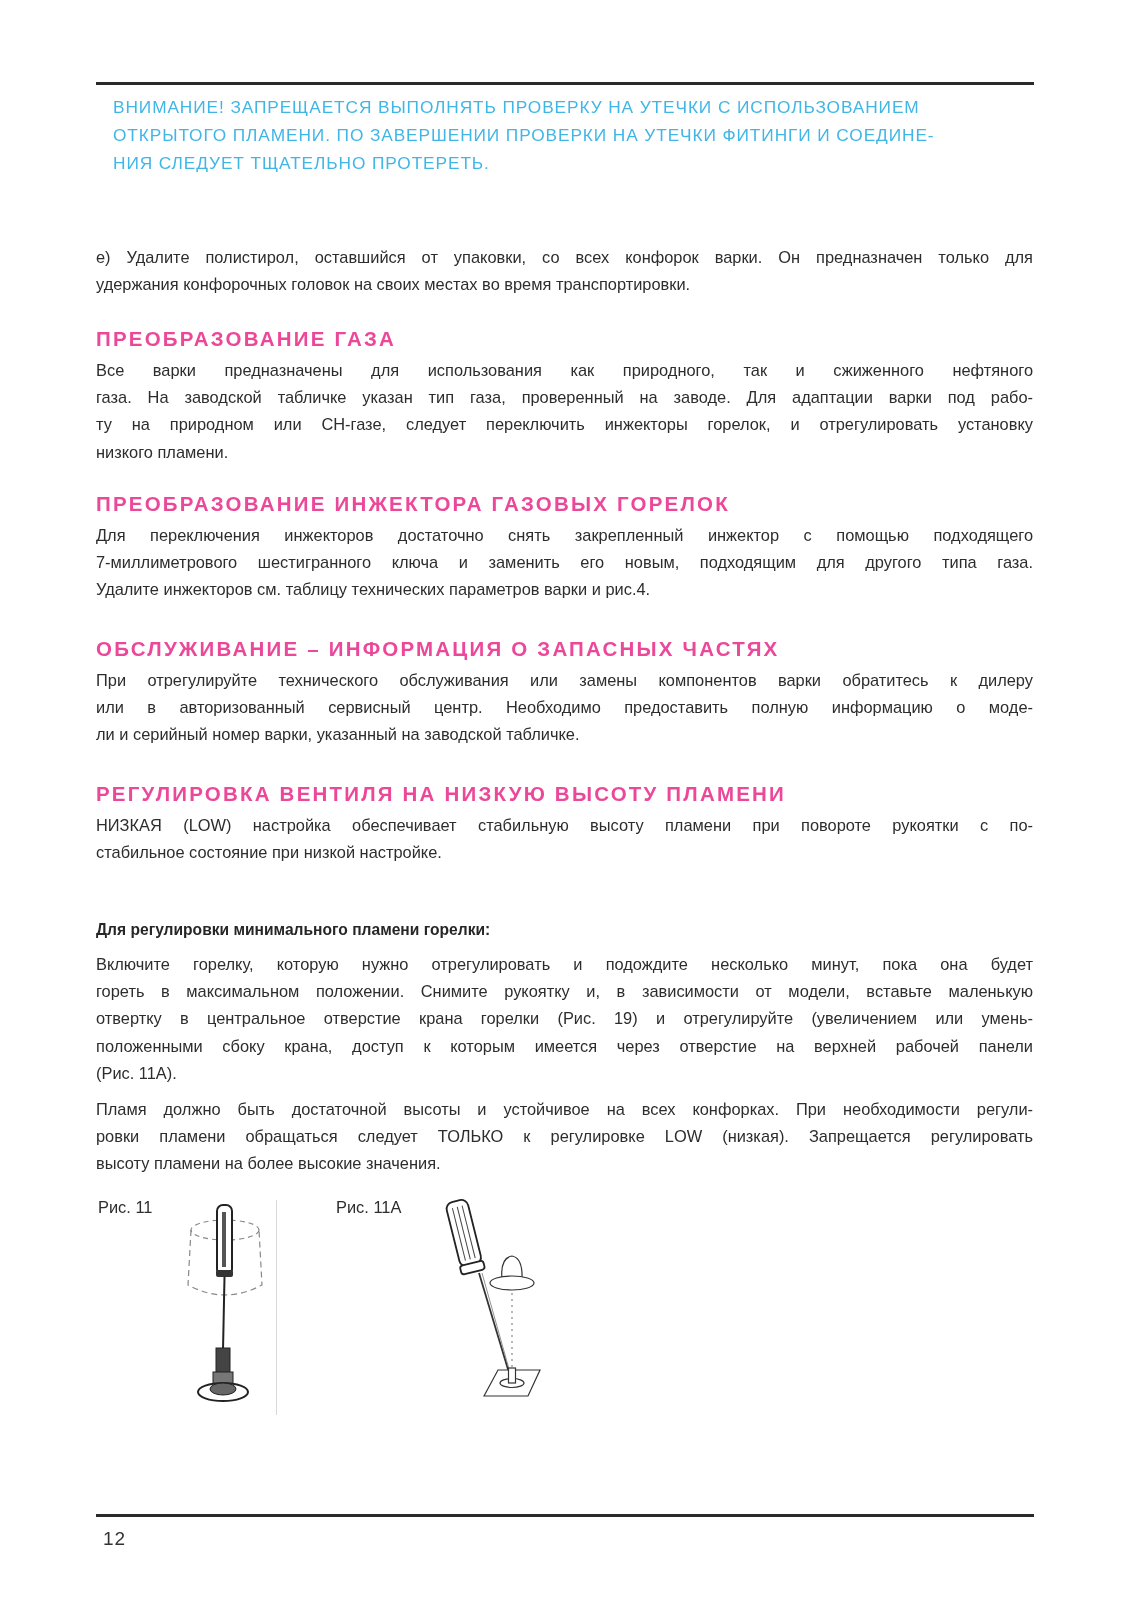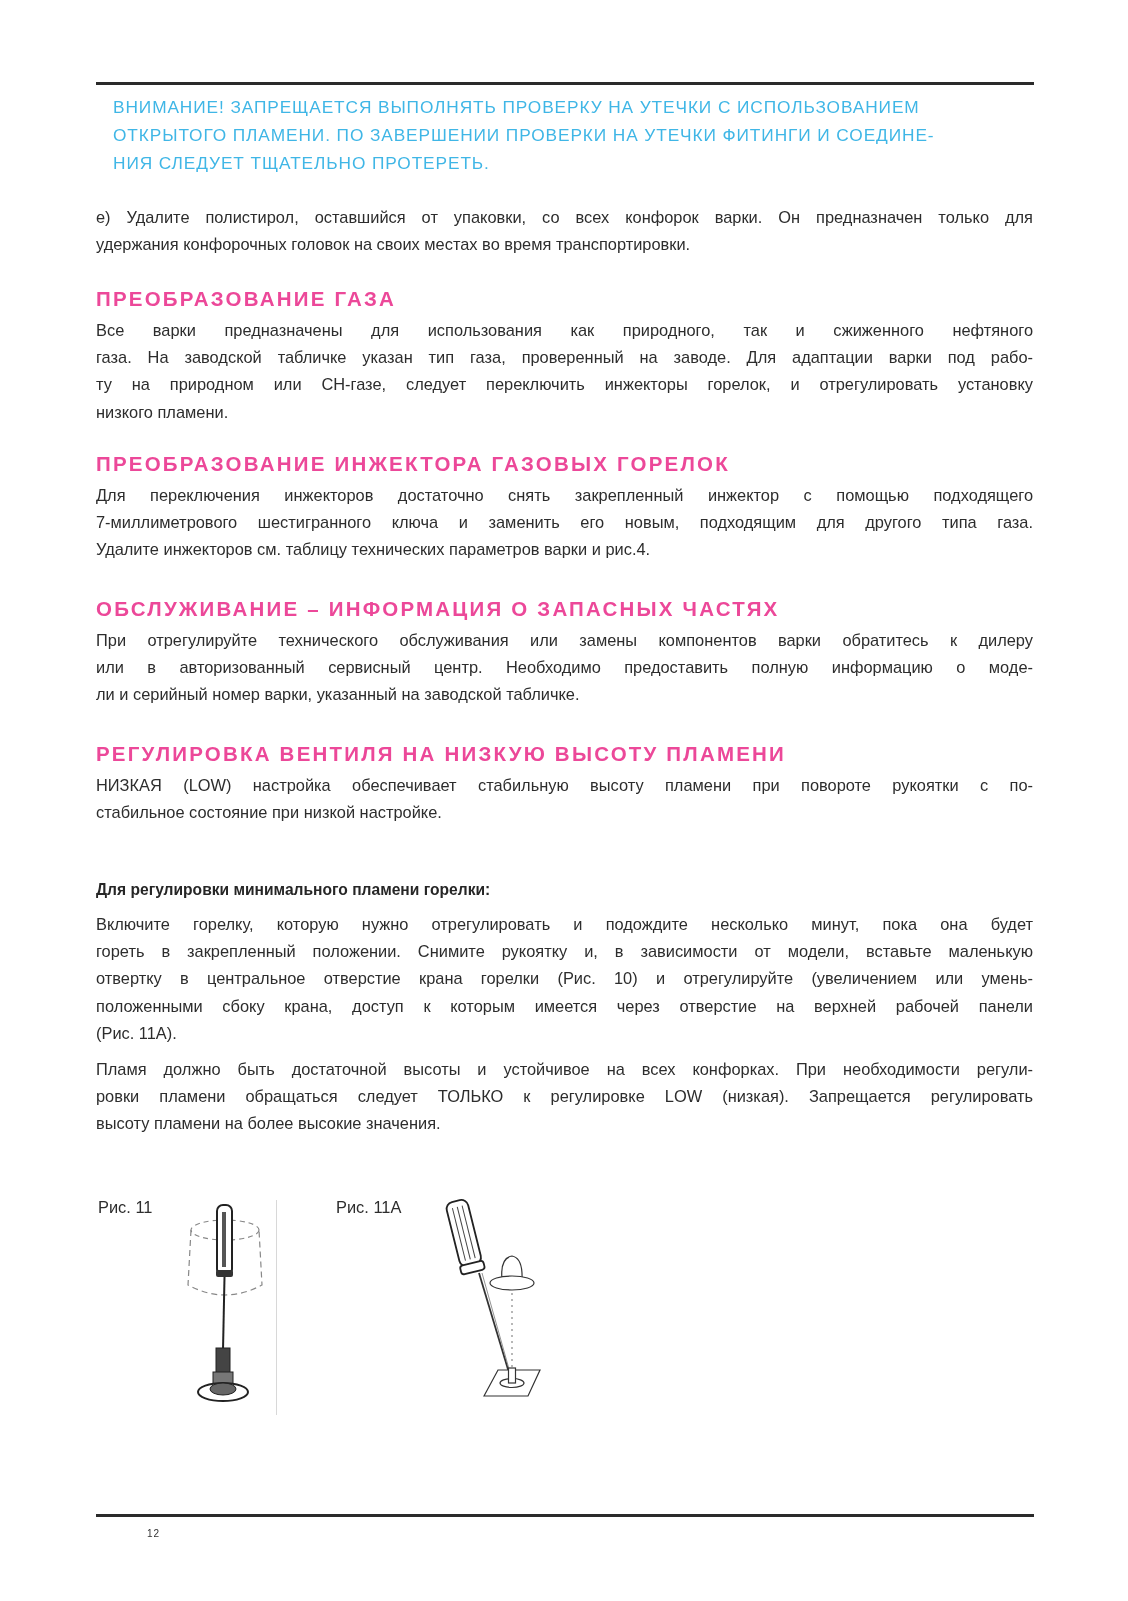--- a/index.html
+++ b/index.html
@@ -5,30 +5,30 @@
   html, body { margin: 0; padding: 0; background: #ffffff; }
   body { width: 1128px; height: 1601px; position: relative; overflow: hidden;
          font-family: "Liberation Sans", "DejaVu Sans", sans-serif; color: #2b2b2b; }
   .rule { position: absolute; left: 96px; width: 938px; height: 3px; background: #2a2a2a; }
   .rule.top { top: 82px; }
   .rule.bottom { top: 1514px; }
   .warning { position: absolute; left: 113px; top: 93px; width: 900px;
              color: #3fb6e6; font-size: 17.3px; line-height: 28px; letter-spacing: 0.9px;
              text-transform: uppercase; }
   .warning p { margin: 0; white-space: nowrap; }
-  .block { position: absolute; left: 96px; width: 937px; }
+  .block { position: absolute; left: 96px; width: 937px; margin-top: 40px; }
   .para p, p.line { margin: 0; font-size: 16.4px; line-height: 27.2px; text-align: justify;
                     text-align-last: justify; white-space: nowrap; color: #2d2d2d; }
   p.line.last { text-align-last: left; }
   h2 { margin: 0; font-size: 20.5px; font-weight: bold; letter-spacing: 2.2px; color: #ec4899; line-height: 28px; }
   .subhead { margin: 0; font-size: 15.6px; font-weight: bold; color: #262626; line-height: 24px; }
   .fig-label { position: absolute; font-size: 16.4px; color: #2d2d2d; }
   .fig { position: absolute; }
   .fig-divider { position: absolute; left: 276px; top: 1200px; width: 1px; height: 215px; background: #d8d8d8; }
-  .page-number { position: absolute; left: 103px; top: 1528px; font-size: 10px; color: #333; letter-spacing: 1px; margin-left: 44px; }
+  .page-number { position: absolute; left: 103px; top: 1528px; font-size: 19px; color: #333; letter-spacing: 1px; }
 </style>
 </head>
 <body>
 
 <div class="rule top"></div>
 
 <div class="warning">
   <p>ВНИМАНИЕ! ЗАПРЕЩАЕТСЯ ВЫПОЛНЯТЬ ПРОВЕРКУ НА УТЕЧКИ С ИСПОЛЬЗОВАНИЕМ</p>
   <p>ОТКРЫТОГО ПЛАМЕНИ. ПО ЗАВЕРШЕНИИ ПРОВЕРКИ НА УТЕЧКИ ФИТИНГИ И СОЕДИНЕ-</p>
   <p>НИЯ СЛЕДУЕТ ТЩАТЕЛЬНО ПРОТЕРЕТЬ.</p>
@@ -72,22 +72,22 @@
   <div class="para" style="margin-top:4px;">
     <p class="line">НИЗКАЯ (LOW) настройка обеспечивает стабильную высоту пламени при повороте рукоятки с по-</p>
     <p class="line last">стабильное состояние при низкой настройке.</p>
   </div>
 </div>
 
 <div class="block" style="top:878px;">
   <p class="subhead">Для регулировки минимального пламени горелки:</p>
   <div class="para" style="margin-top:9px;">
     <p class="line">Включите горелку, которую нужно отрегулировать и подождите несколько минут, пока она будет</p>
-    <p class="line">гореть в закрепленный положении. Снимите рукоятку и, в зависимости от модели, вставьте маленькую</p>
-    <p class="line">отвертку в центральное отверстие крана горелки (Рис. 10) и отрегулируйте (увеличением или умень-</p>
+    <p class="line">гореть в максимальном положении. Снимите рукоятку и, в зависимости от модели, вставьте маленькую</p>
+    <p class="line">отвертку в центральное отверстие крана горелки (Рис. 19) и отрегулируйте (увеличением или умень-</p>
     <p class="line">положенными сбоку крана, доступ к которым имеется через отверстие на верхней рабочей панели</p>
     <p class="line last">(Рис. 11A).</p>
   </div>
   <div class="para" style="margin-top:9px;">
     <p class="line">Пламя должно быть достаточной высоты и устойчивое на всех конфорках. При необходимости регули-</p>
     <p class="line">ровки пламени обращаться следует ТОЛЬКО к регулировке LOW (низкая). Запрещается регулировать</p>
     <p class="line last">высоту пламени на более высокие значения.</p>
   </div>
 </div>
 

